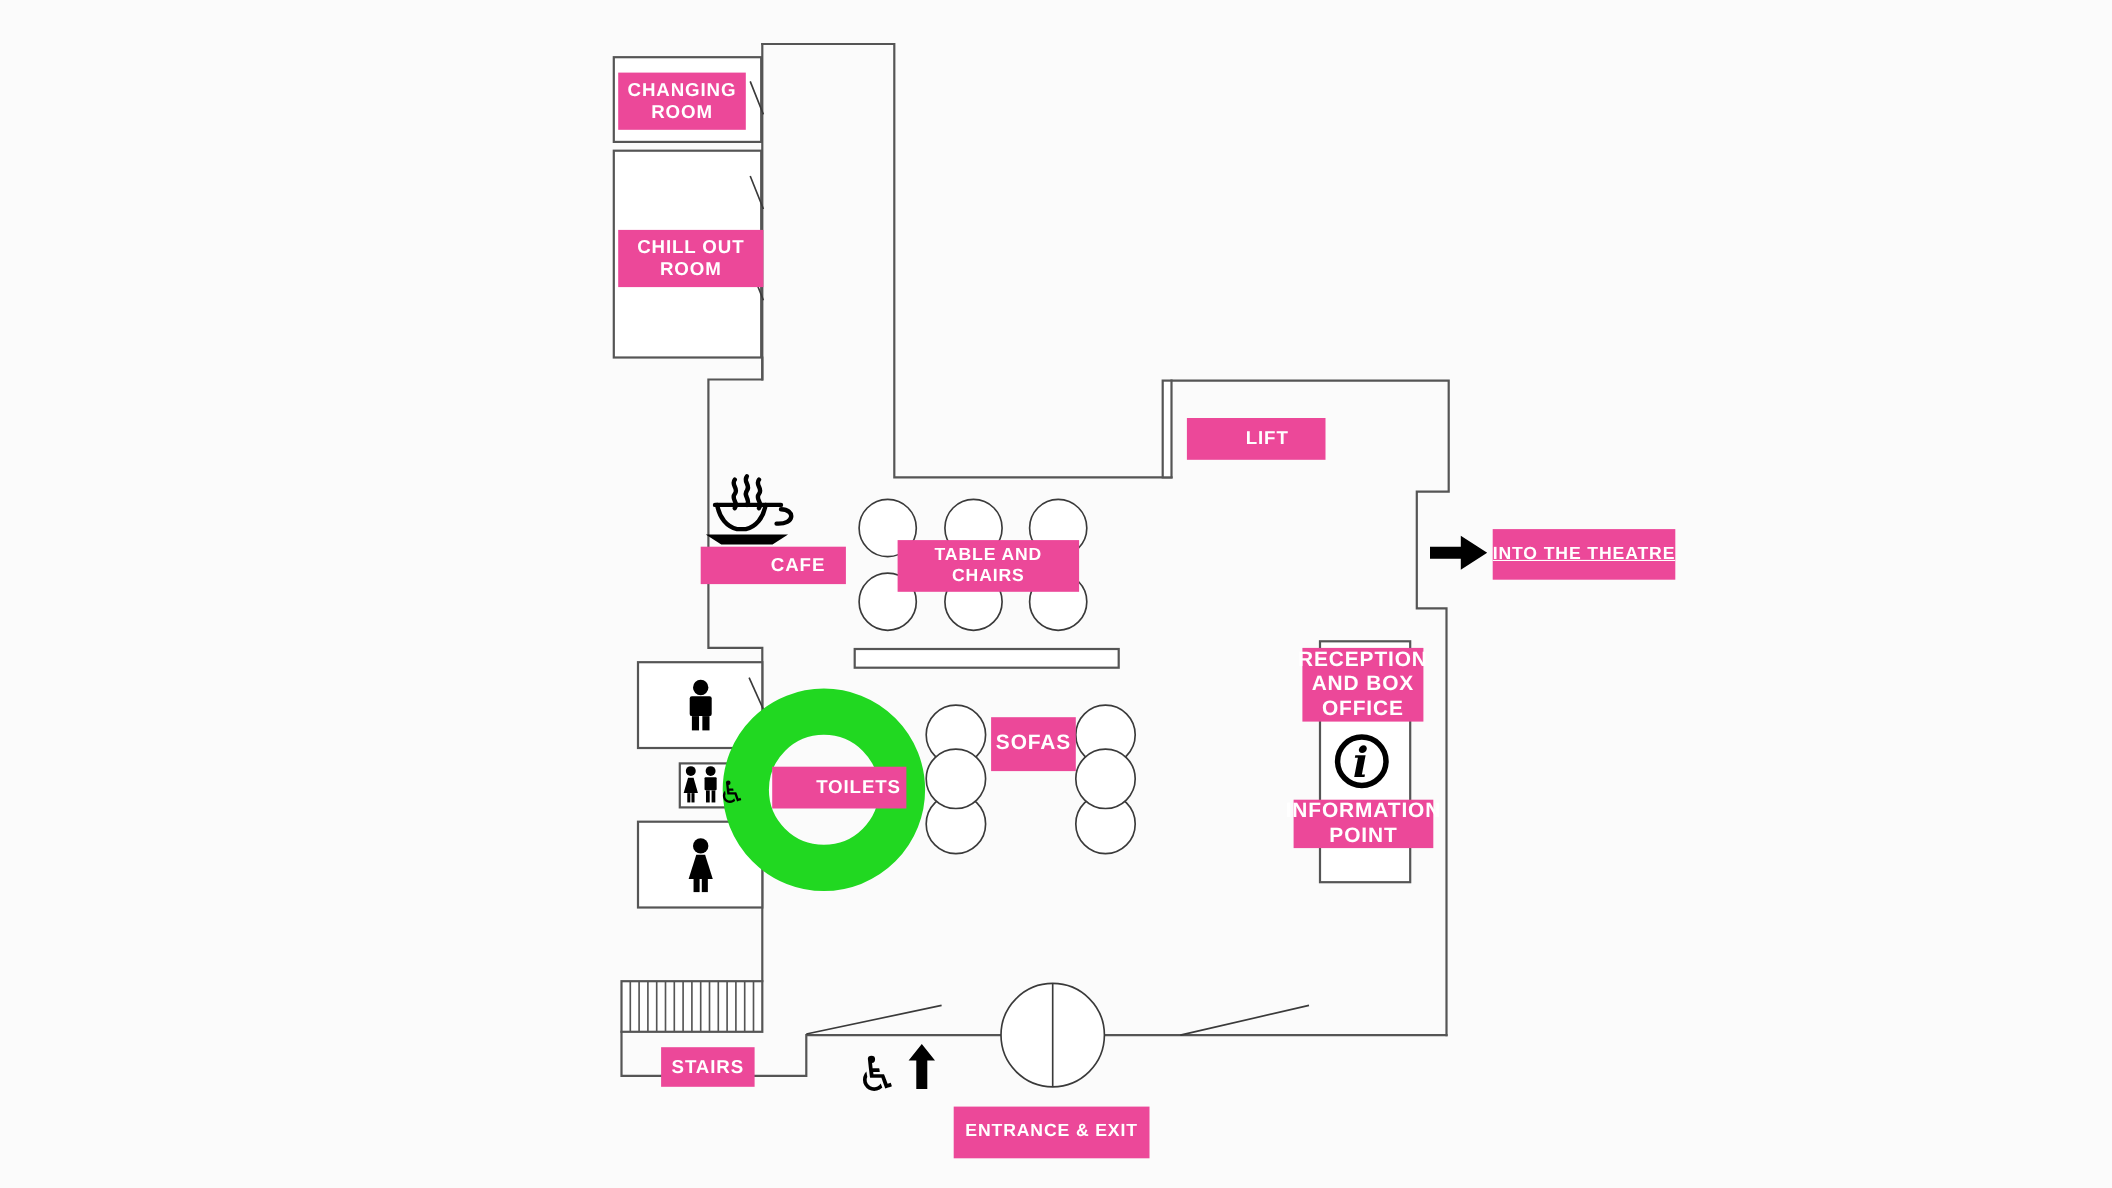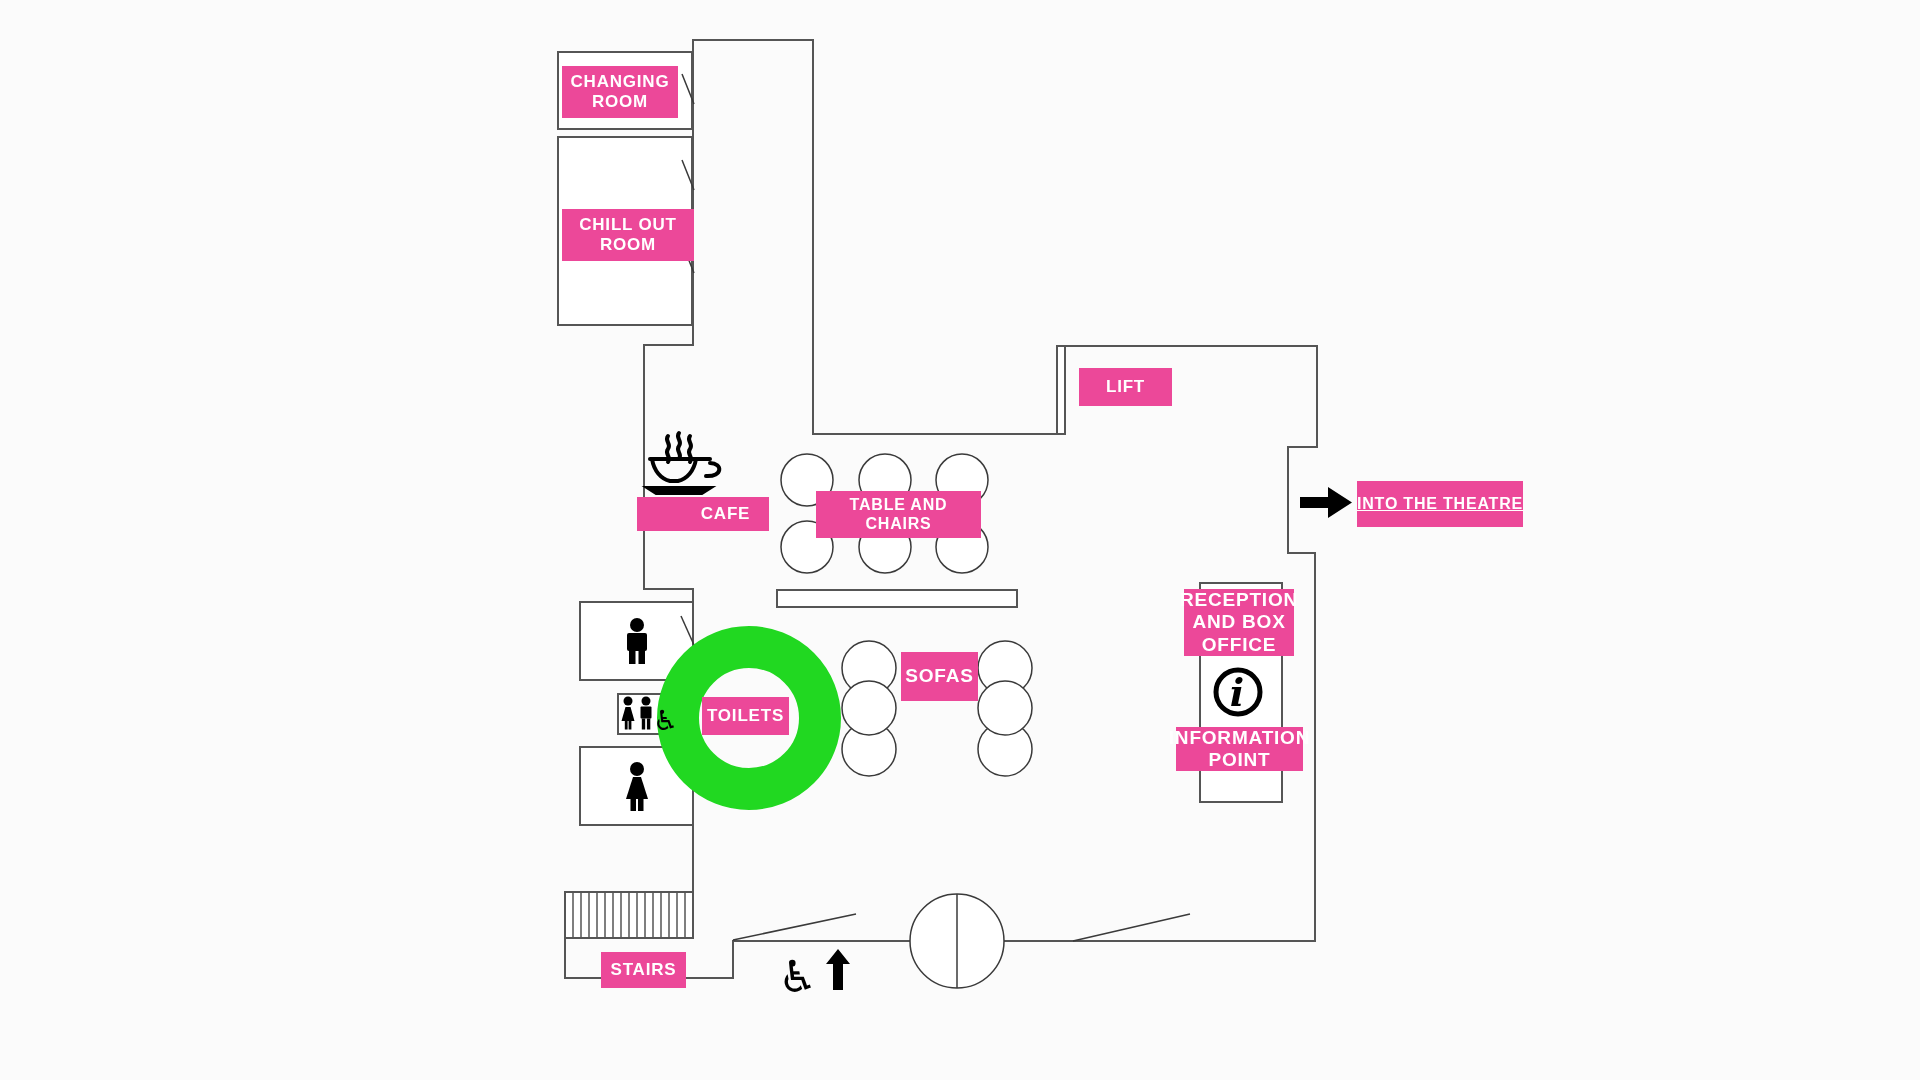--- a/index.html
+++ b/index.html
@@ -152,31 +152,32 @@
   <div class="lbl" style="left:562px;top:66px;width:116px;height:52px;">CHANGING
 ROOM</div>
 
   <div class="lbl" style="left:562px;top:209px;width:132px;height:52px;">CHILL OUT
 ROOM</div>
 
   <div class="lbl" style="left:637px;top:497px;width:87px;height:34px;padding-left:45px;">CAFE</div>
 
   <div class="lbl lbl-md" style="left:816px;top:491px;width:165px;height:47px;">TABLE AND CHAIRS</div>
 
-  <div class="lbl" style="left:1079px;top:368px;width:93px;height:38px;">LIFT</div>
+  <div class="lbl" style="left:1079px;top:380px;width:106px;height:38px;padding-left:20px;">LIFT</div>
 
   <div class="lbl lbl-md" style="left:1357px;top:481px;width:166px;height:46px;text-decoration:underline;">INTO THE THEATRE</div>
 
-  <div class="lbl" style="left:702px;top:697px;width:87px;height:38px;">TOILETS</div>
+  <div class="lbl" style="left:702px;top:697px;width:87px;height:38px;padding-left:35px;">TOILETS</div>
 
   <div class="lbl lbl-sm" style="left:901px;top:652px;width:77px;height:49px;">SOFAS</div>
 
   <div class="lbl lbl-sm" style="left:1184px;top:589px;width:110px;height:67px;">RECEPTION
 AND BOX
 OFFICE</div>
 
   <div class="lbl lbl-sm" style="left:1176px;top:727px;width:127px;height:44px;">INFORMATION
 POINT</div>
 
   <div class="lbl" style="left:601px;top:952px;width:85px;height:36px;">STAIRS</div>
 
+  <div class="lbl lbl-md" style="left:867px;top:1006px;width:178px;height:47px;">ENTRANCE &amp; EXIT</div>
 
 </div>
 
 </body></html>

